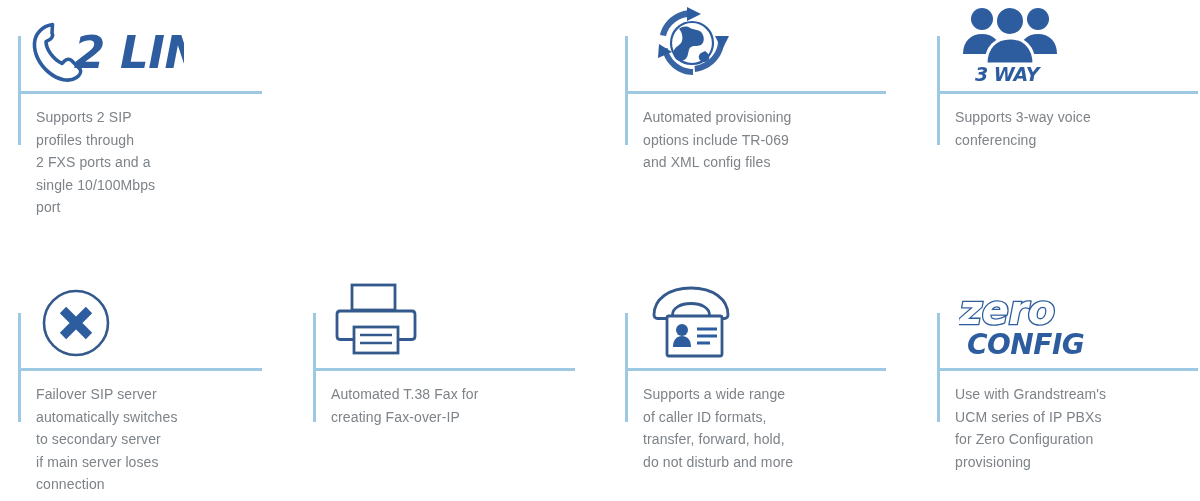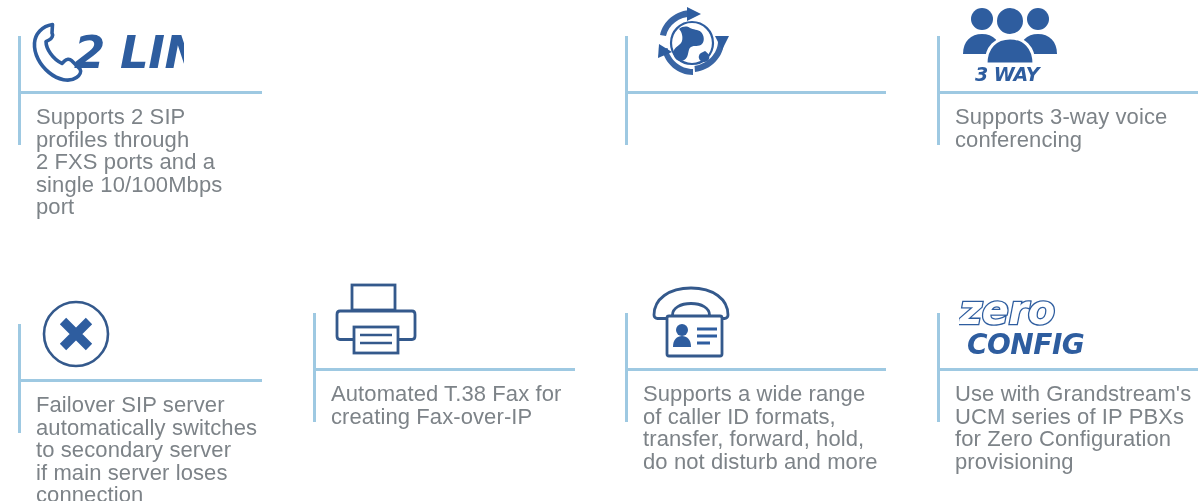--- a/index.html
+++ b/index.html
@@ -40,21 +40,21 @@
   .icon-area {
     position: absolute;
     left: 18px;
     display: flex;
     align-items: flex-end;
     justify-content: flex-start;
   }
   .feature-text {
     position: absolute;
     color: #7d8388;
-    font-size: 22px;
+    font-size: 14px;
     line-height: 22.6px;
     letter-spacing: 0.1px;
     white-space: pre-line;
     font-weight: 400;
   }
   .icon-svg { display: block; }
 
   
   .row1 .accent-bar { top: 36px; height: 109px; }
   .row1 .accent-rule { top: 91px; }
@@ -107,20 +107,23 @@
           <path d="M10 40 L23 48 L9 54 Z"></path>
         </g>
 
         <circle cx="43" cy="39" r="21" fill="none" stroke="#2e5d9f" stroke-width="2.2"></circle>
         <path d="M30 25 C33 28 34 33 33 37 C32 41 27 42 25 46 C23.5 49 25 54 28 56
                  C31 58 36 57 38 53 C40 49 39 45 42 43 C45 41 50 43 53 40
                  C56 37 55 31 52 28 C49 25 44 26 41 24 C38 22 34 22 30 25 Z" fill="#2e5d9f"></path>
         <path d="M56 47 C59 49 61 52 60 55 C59 58 55 59 52 57 C49 55 49 51 52 49 Z" fill="#2e5d9f"></path>
       </svg>
     </div>
+    <div class="feature-text" style="left:18px; top:106px; width:270px;">Automated provisioning
+options include TR-069
+and XML config files</div>
   </div>
 
   <div class="feature-cell row1" style="left:937px; top:0; width:261px; height:250px;">
     <div class="accent-bar"></div>
     <div class="accent-rule" style="width:261px;"></div>
     <div class="icon-area" style="left:24px; top:0px; width:110px; height:84px;align-items:flex-end;">
       <svg class="icon-svg" width="100" height="82" viewBox="0 0 100 82">
         <g fill="#2e5d9f">
 
           <circle cx="21" cy="17" r="11"></circle>
@@ -132,21 +135,21 @@
           <circle cx="49" cy="19" r="14.5" stroke="#ffffff" stroke-width="3"></circle>
           <path d="M25 62 C25 45 35 36 49 36 C63 36 73 45 73 62 Z" stroke="#ffffff" stroke-width="3"></path>
         </g>
         <text x="14" y="79" class="wordmark" font-size="19" font-weight="700" font-style="italic" fill="#2e5d9f" font-family="DejaVu Sans, sans-serif" letter-spacing="0.5">3 WAY</text>
       </svg>
     </div>
     <div class="feature-text" style="left:18px; top:106px; width:262px;">Supports 3-way voice
 conferencing</div>
   </div>
 
-  <div class="feature-cell row2" style="left:18px; top:0; width:244px; height:250px;margin-top:11px;">
+  <div class="feature-cell row2" style="left:18px; top:0; width:244px; height:250px;">
     <div class="accent-bar"></div>
     <div class="accent-rule" style="width:244px;"></div>
     <div class="icon-area" style="left:20px; top:281px; width:90px; height:80px;">
       <svg class="icon-svg" width="76" height="76" viewBox="0 0 76 76">
         <circle cx="38" cy="38" r="32" fill="none" stroke="#34598c" stroke-width="2.6"></circle>
         <path d="M25 25 L51 51 M51 25 L25 51" fill="none" stroke="#2e5d9f" stroke-width="9" stroke-linecap="butt"></path>
       </svg>
     </div>
     <div class="feature-text" style="left:18px; top:383px; width:244px;">Failover SIP server
 automatically switches

